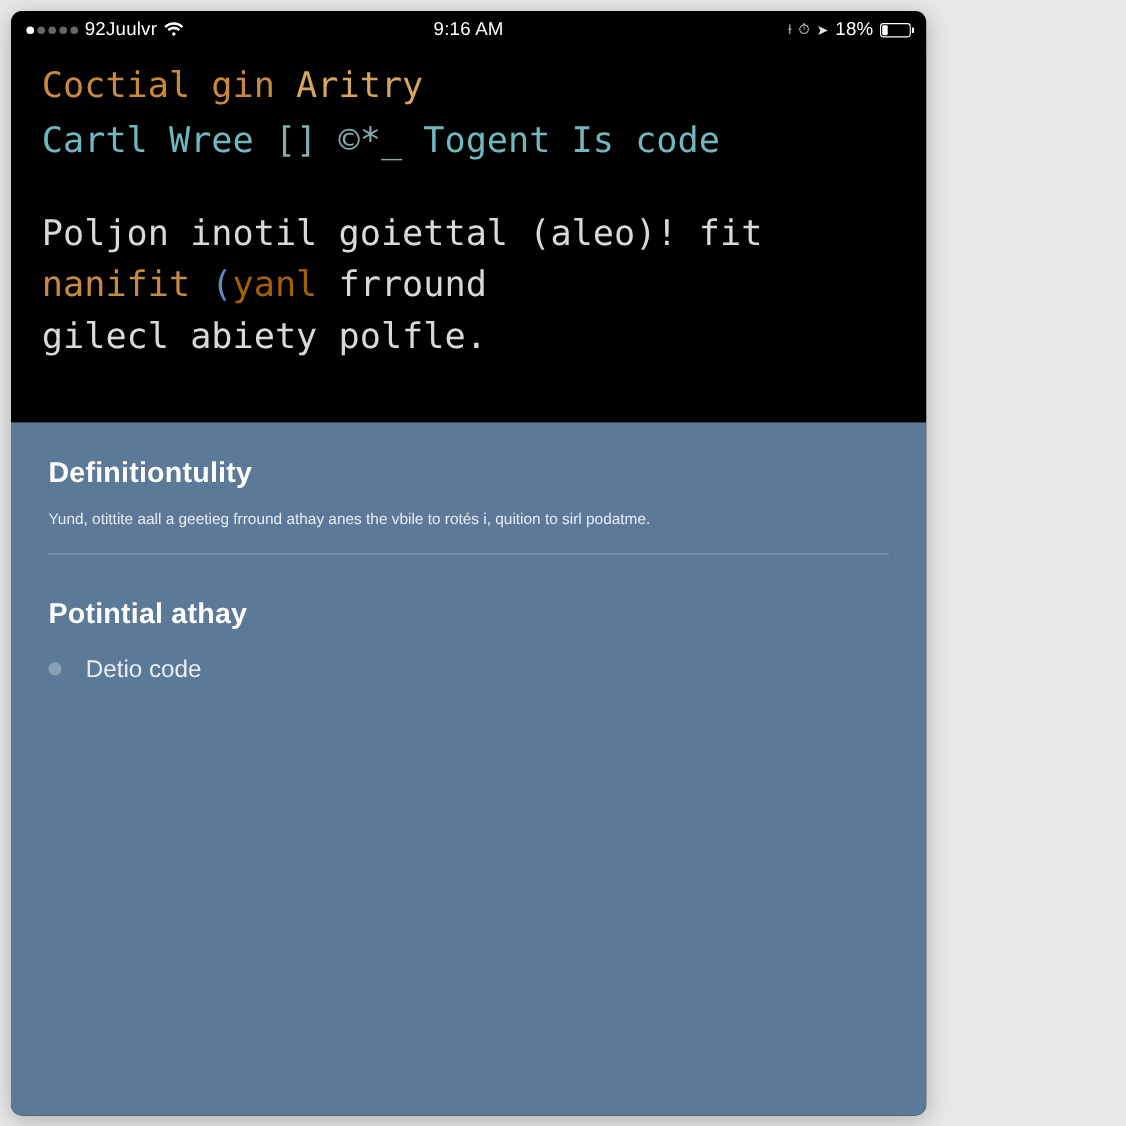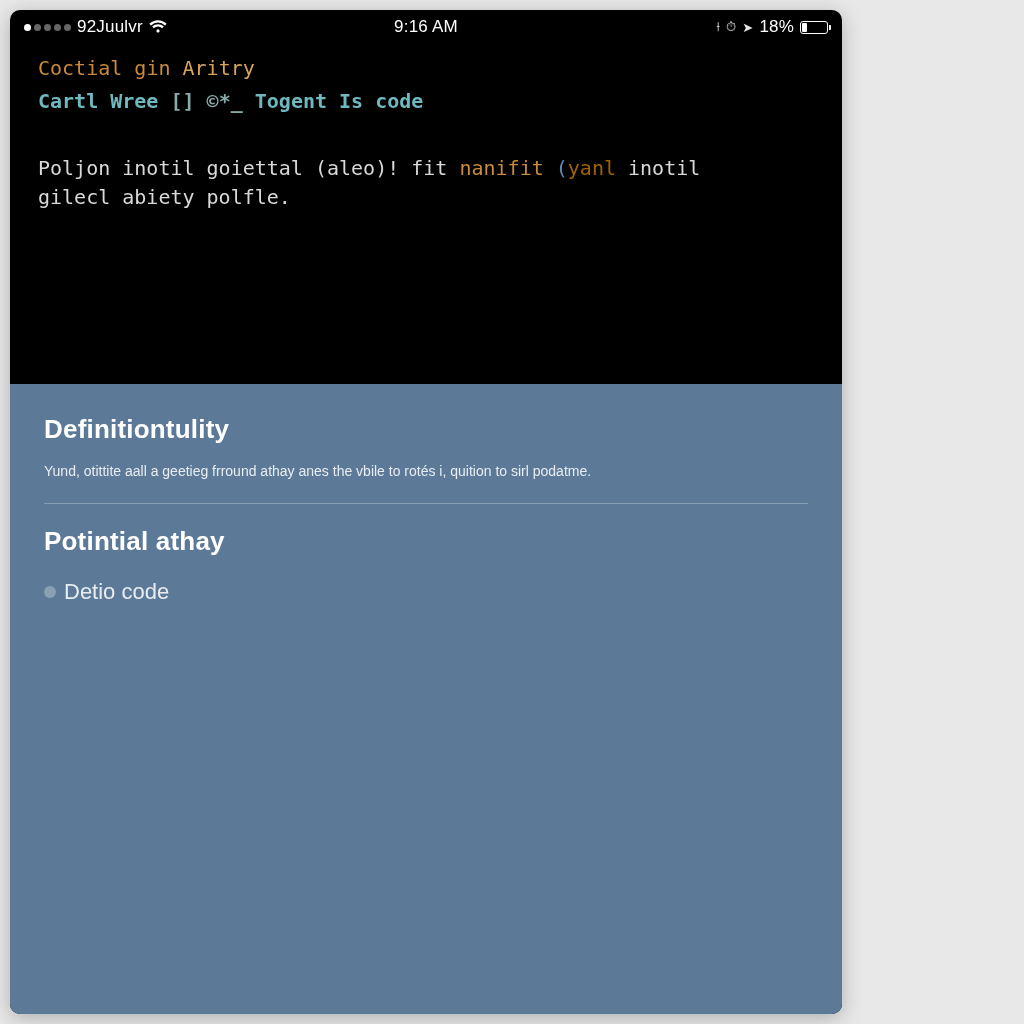--- a/index.html
+++ b/index.html
@@ -47,50 +47,50 @@
     background:#fff; border-radius:0 1px 1px 0;
   }
   .battery-fill { position:absolute; left:1px; top:1px; bottom:1px; width:18%; background:#fff; border-radius:1px; }
   .small-icon { font-size:13px; opacity:.9; }
 
   
   .code-panel {
     background:#000;
     color:#ddd;
     font-family: "SF Mono", Menlo, Consolas, monospace;
-    font-size:20px;
+    font-size:32px;
     line-height:1.45;
     padding: 10px 28px 40px 28px;
     height: 340px;
   }
   .code-line1 .tok-a { color:#c98a3e; }
   .code-line1 .tok-b { color:#c98a3e; }
   .code-line1 .tok-c { color:#d7a55b; }
-  .code-line2 { color:#6fb8bf; margin-top:4px;font-weight:bold; }
+  .code-line2 { color:#6fb8bf; margin-top:4px; }
   .code-line2 .sym { color:#8aa; }
   .code-line2 .str { color:#6fb8bf; }
   .code-body { margin-top:38px; color:#d9d9d9; }
   .code-body .kw { color:#c98a3e; }
   .code-body .kw2 { color:#a16207; }
   .code-body .paren { color:#5f8bbf; }
 
   
   .detail-panel {
     flex:1;
     background:#5c7a97;
     color:#fff;
     padding: 30px 34px 20px 34px;
     overflow:hidden;
   }
-  .section { padding-bottom:22px; margin-bottom:22px; border-bottom:1px solid rgba(255,255,255,0.28); }
+  .section { padding-bottom:22px; margin-bottom:38px; border-bottom:1px solid rgba(255,255,255,0.28); }
   .section:last-child { border-bottom:none; }
   .sec-title { font-size:26px; font-weight:700; margin-bottom:16px; letter-spacing:.2px; }
   .sec-body { font-size:14px; line-height:1.45; color:#e7edf2; font-weight:400; }
   .cause-list { list-style:none; margin-top:6px; }
-  .cause-list li { display:flex; align-items:center; gap:8px; font-size:22px; color:#e7edf2; padding:6px 0; }
+  .cause-list li { display:flex; align-items:center; gap:22px; font-size:22px; color:#e7edf2; padding:6px 0; }
   .bullet { width:12px; height:12px; border-radius:50%; display:inline-block; }
   .bullet.grey { background:#8aa0b4; }
   .bullet.green { background:#4fbf5a; }
 </style>
 </head>
 <body>
 
 <div class="device">
 
   <div class="status-bar">
@@ -128,21 +128,21 @@
       <span class="tok-c">Aritry</span>
     </div>
     <div class="code-line2">
       <span class="str">Cartl Wree</span>
       <span class="sym">[]</span>
       <span class="sym">©*_</span>
       <span class="str">Togent Is code</span>
     </div>
     <div class="code-body">
       <span>Poljon inotil goiettal (aleo)! fit </span><span class="kw">nanifit</span>
-      <span class="paren">(</span><span class="kw2">yanl</span><span> inotil</span>
+      <span class="paren">(</span><span class="kw2">yanl</span><span> frround</span>
       <br>
       <span>gilecl abiety polfle.</span>
     </div>
   </div>
 
   <div class="detail-panel">
 
     <div class="section">
       <div class="sec-title">Definitiontulity</div>
       <div class="sec-body">Yund, otittite aall a geetieg frround athay anes the vbile to rotés i, quition to sirl podatme.</div>

